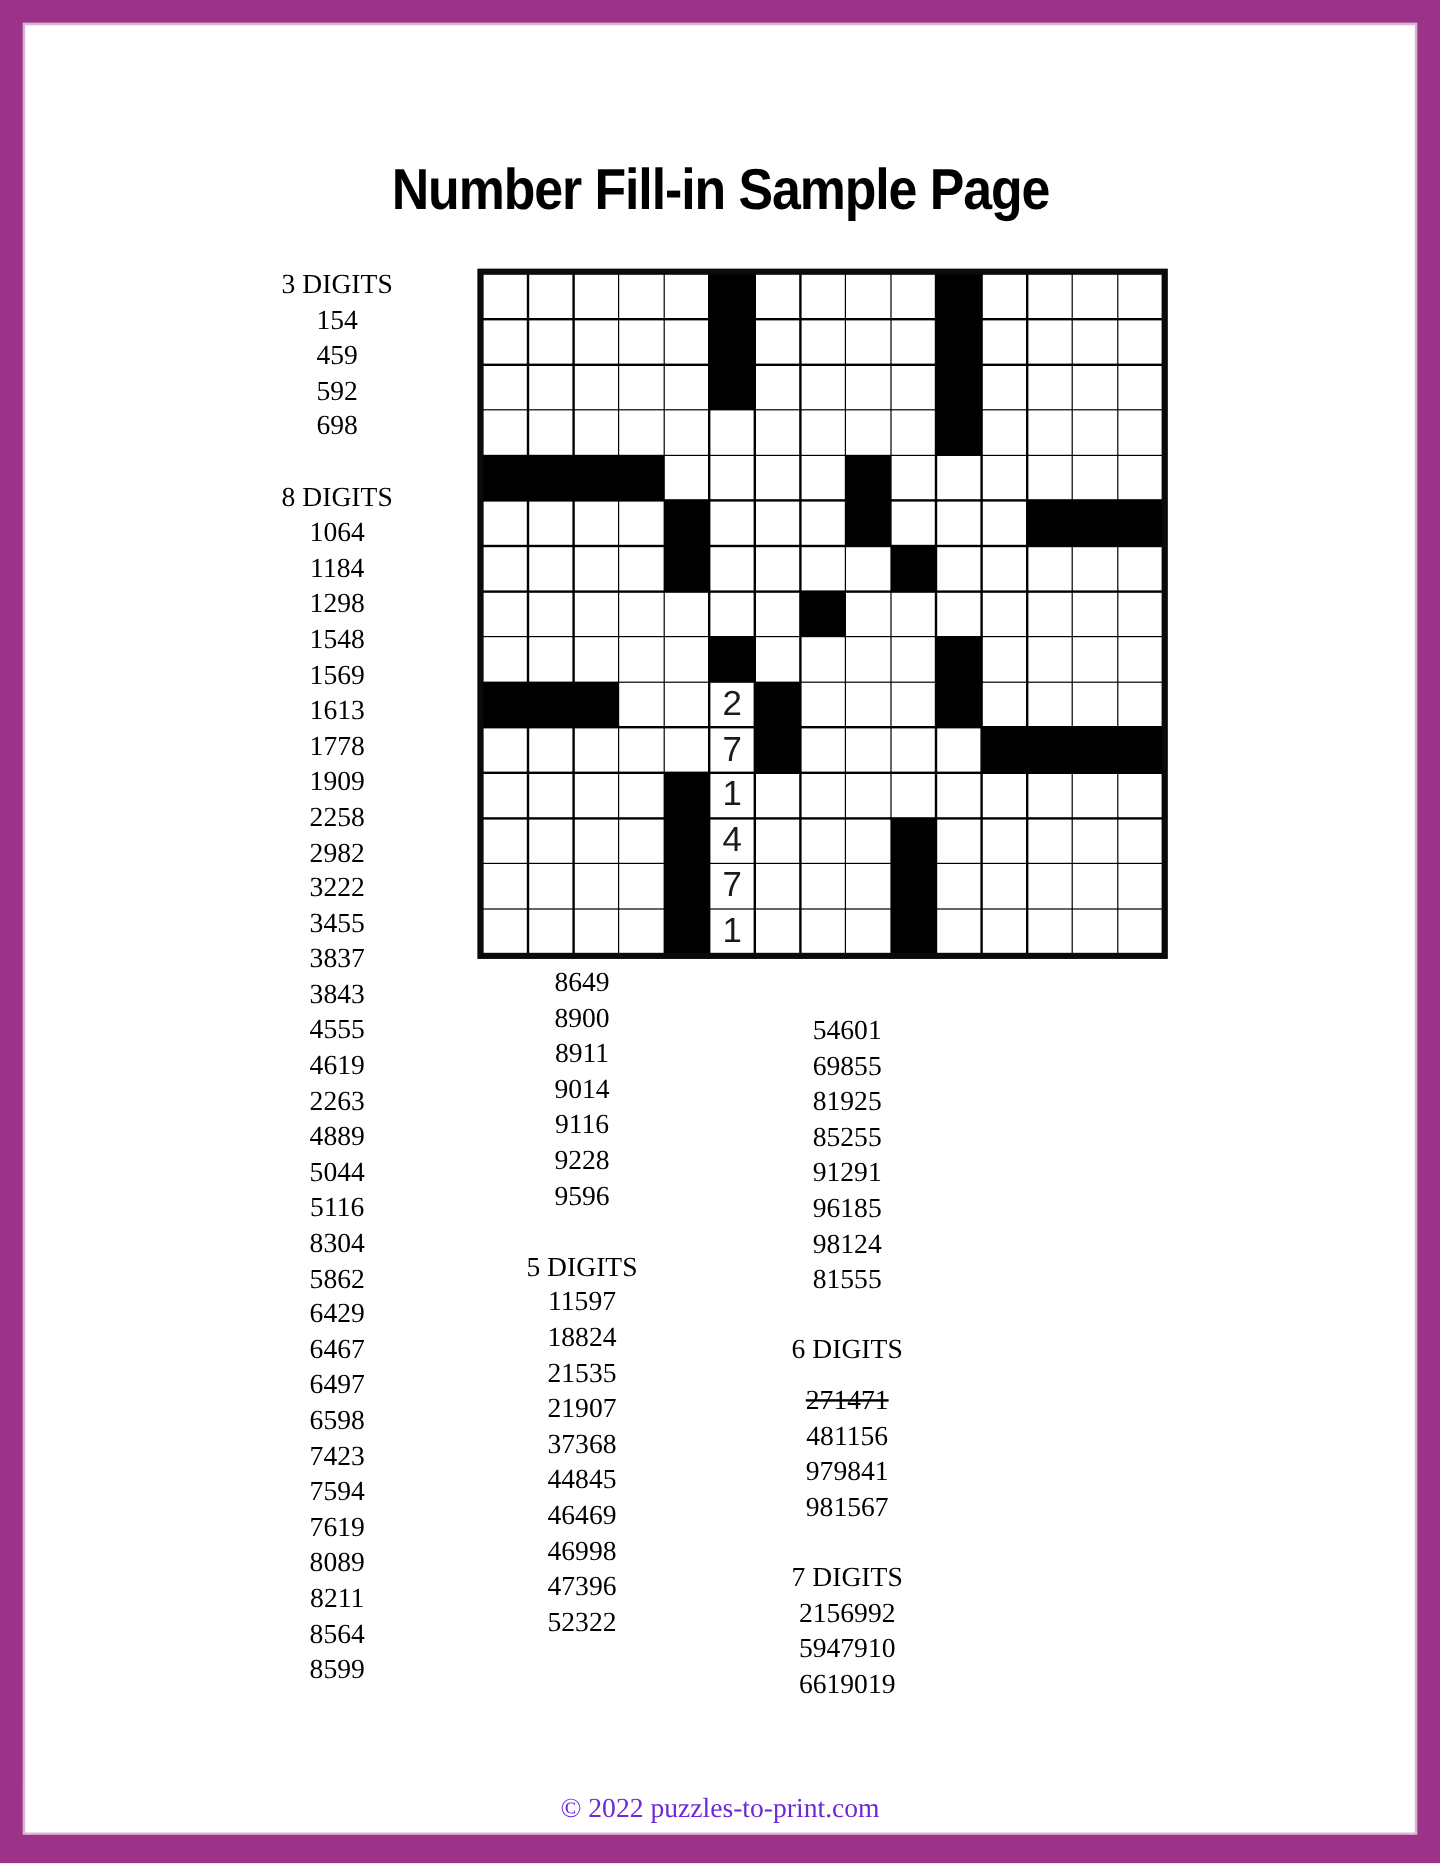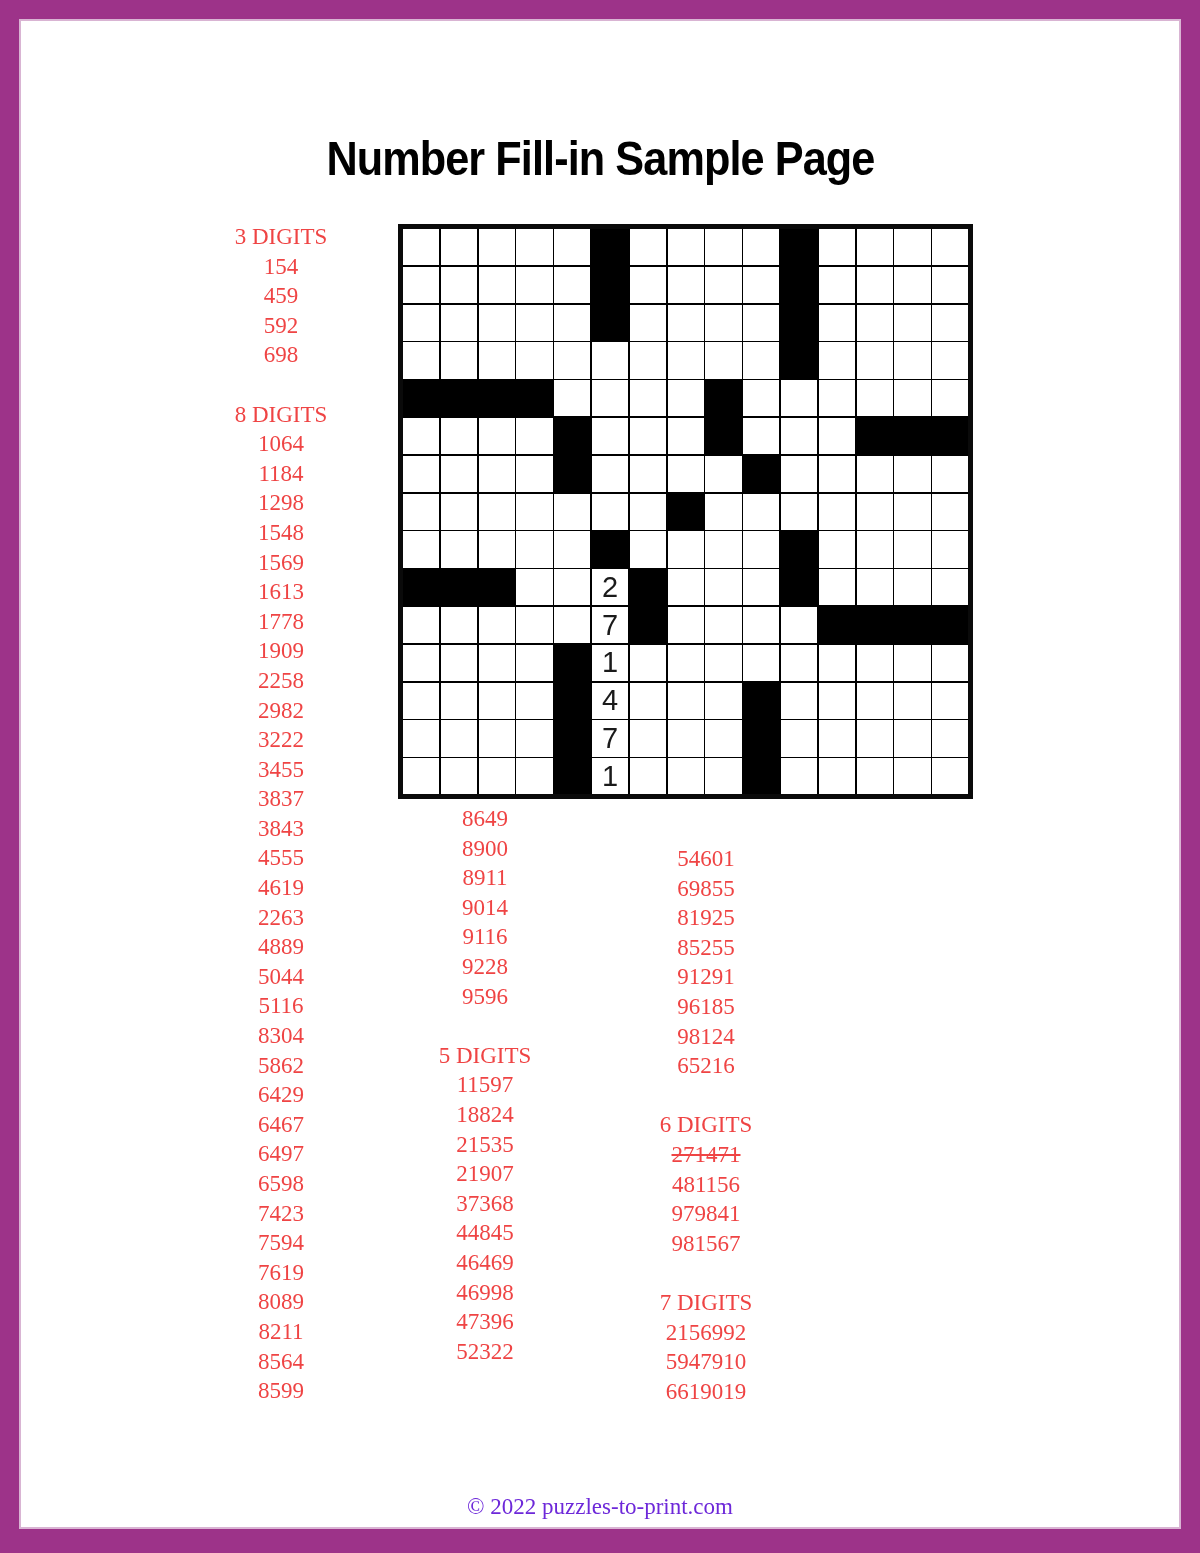--- a/index.html
+++ b/index.html
@@ -28,23 +28,23 @@
     grid-template-columns:repeat(15, 36.3px);
     grid-auto-rows:36.3px;
     gap:1.5px;
     background:#000;
     border:5px solid #0a0a0a;
   }
   .cell { background:#fff; display:flex; align-items:center; justify-content:center;
     font-family:"Liberation Sans", sans-serif; font-size:29px; color:#1a1a1a; }
   .cell.black { background:#000; }
   .clue-col { position:absolute; width:220px; text-align:center;
-    font-size:23px; color:#ef4444; }
+    font-size:23px; color:#000000; }
   .clue-line { height:29.6px; line-height:29.6px; white-space:nowrap; }
-  .struck { text-decoration:line-through; }
+  .struck { text-decoration:line-through;margin-top:12px; }
   .footer {
     position:absolute; left:0; right:0; top:1494px; text-align:center;
     font-size:23px; color:#6d28d9;
   }
 </style>
 </head>
 <body>
 
 <div class="page">
   <div class="frame" style="border-color: rgb(157, 51, 137); border-width: 19px 19px 24px;"></div>
@@ -345,21 +345,21 @@
       <div class="clue-line">52322</div>
     </div>
   <div class="clue-col" id="col2" style="left:596px; top:844px">
       <div class="clue-line">54601</div>
       <div class="clue-line">69855</div>
       <div class="clue-line">81925</div>
       <div class="clue-line">85255</div>
       <div class="clue-line">91291</div>
       <div class="clue-line">96185</div>
       <div class="clue-line">98124</div>
-      <div class="clue-line">65216</div>
+      <div class="clue-line">81555</div>
       <div class="clue-line"></div>
       <div class="clue-line">6 DIGITS</div>
       <div class="clue-line struck">271471</div>
       <div class="clue-line">481156</div>
       <div class="clue-line">979841</div>
       <div class="clue-line">981567</div>
       <div class="clue-line"></div>
       <div class="clue-line">7 DIGITS</div>
       <div class="clue-line">2156992</div>
       <div class="clue-line">5947910</div>

